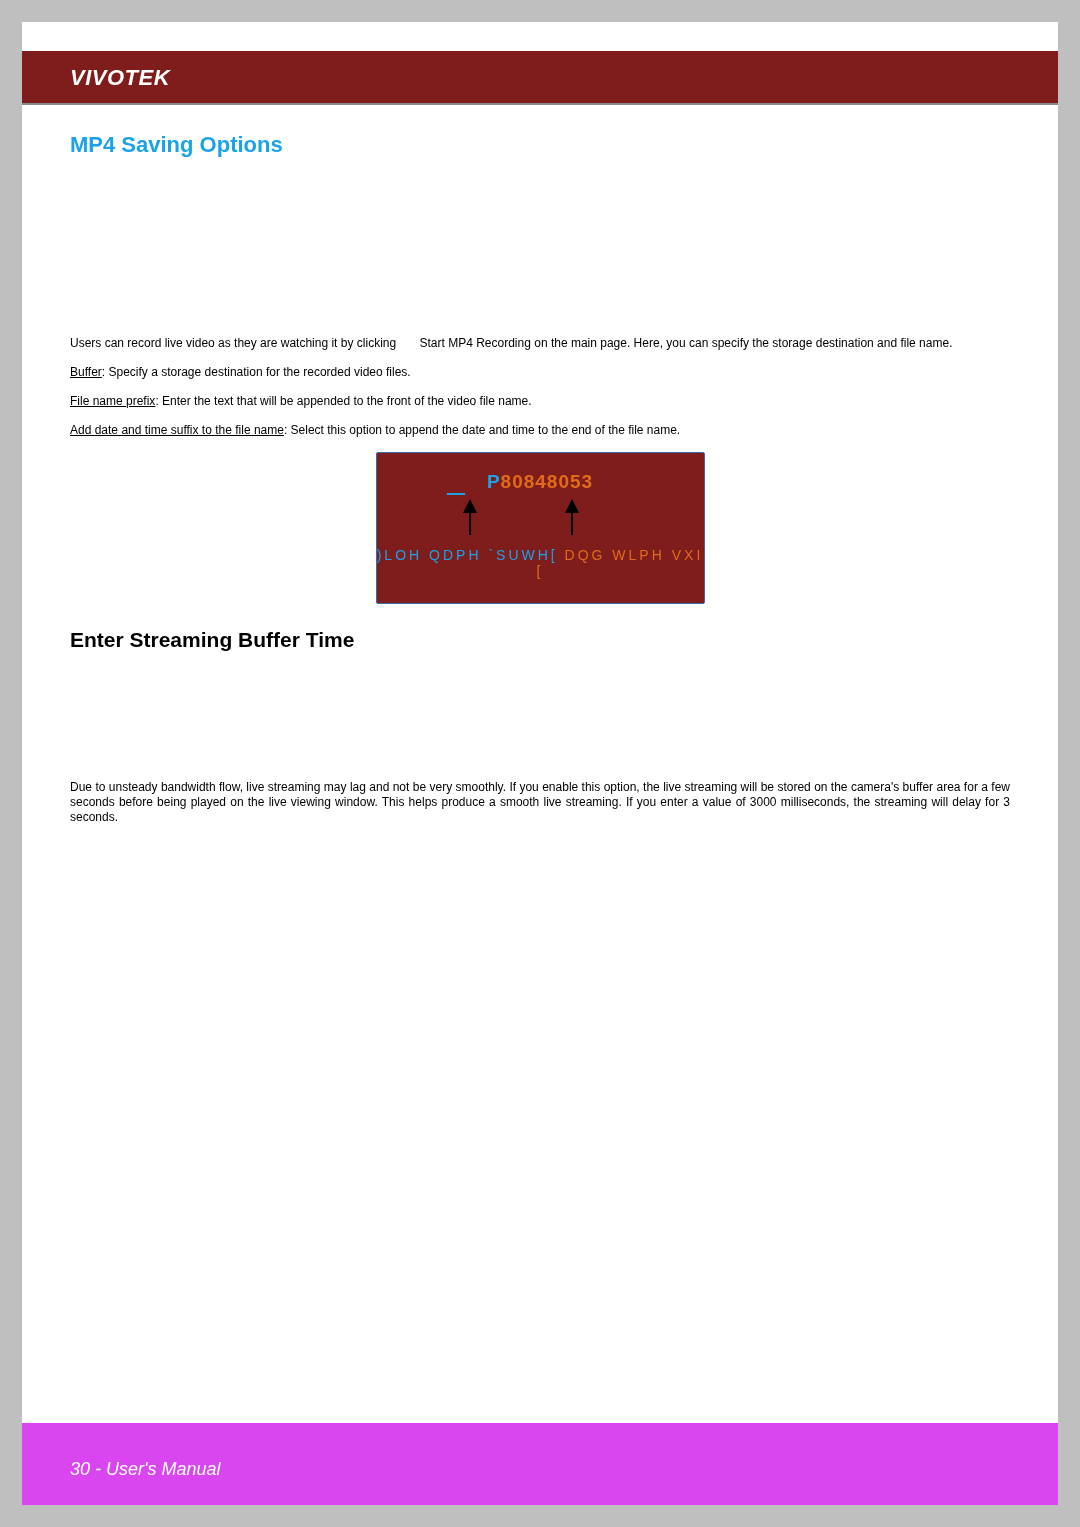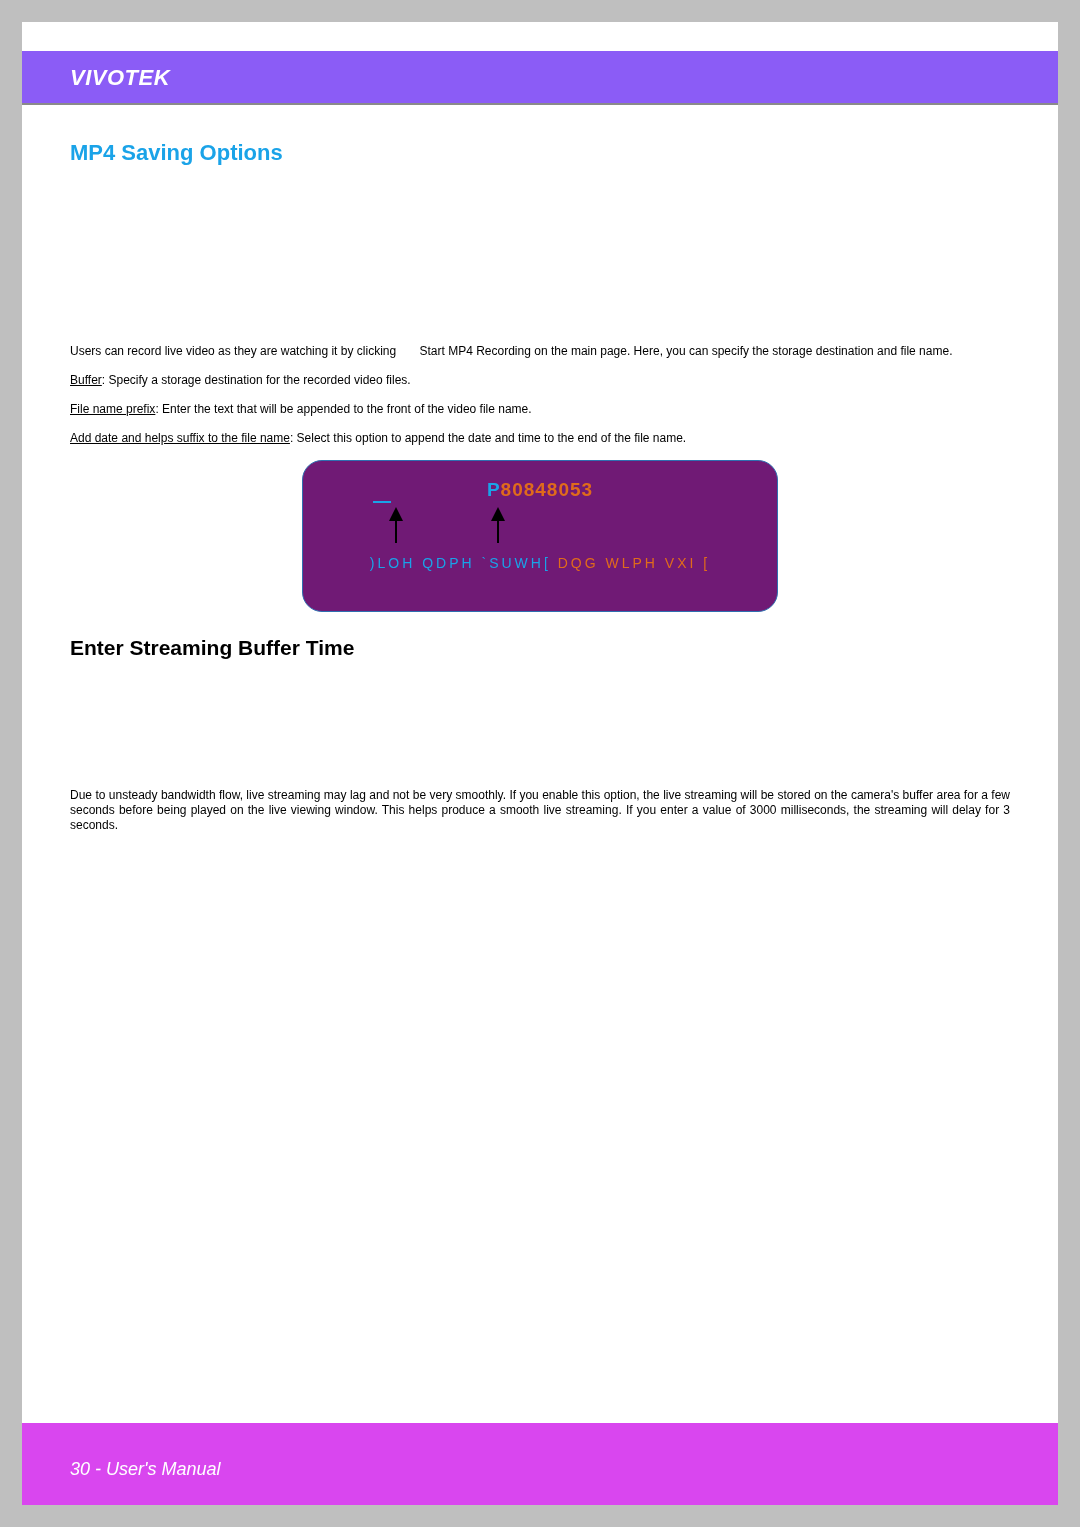--- a/index.html
+++ b/index.html
@@ -17,36 +17,36 @@
     width: 100%;
     height: 100%;
     position: relative;
   }
   .header-band {
     position: absolute;
     top: 29px;
     left: 0;
     right: 0;
     height: 54px;
-    background: #8b5cf6;
+    background: #7f1d1d;
     border-bottom: 2px solid #8a8a8a;
   }
   .header-brand {
     position: absolute;
     left: 48px;
     top: 14px;
     color: #ffffff;
     font-weight: bold;
     font-style: italic;
     font-size: 22px;
     letter-spacing: 0.5px;
   }
   .content {
     position: absolute;
-    top: 108px;
+    top: 100px;
     left: 48px;
     right: 48px;
   }
   .section-title {
     color: #1aa3e8;
     font-weight: bold;
     font-size: 22px;
     margin-top: 10px;
     margin-bottom: 18px;
   }
@@ -67,26 +67,26 @@
   .gap-lg { height: 160px; }
   .gap-md { height: 110px; }
   .diagram-wrap {
     width: 100%;
     display: flex;
     justify-content: center;
     margin-top: 4px;
     margin-bottom: 6px;
   }
   .diagram {
-    width: 476px;
+    width: 329px;
     height: 152px;
     border: 1px solid #2f6fb0;
-    border-radius: 20px;
+    border-radius: 2px;
     position: relative;
-    background: #701a75;
+    background: #7f1d1d;
   }
   .diag-code {
     position: absolute;
     top: 18px;
     left: 50%;
     transform: translateX(-50%);
     font-weight: bold;
     font-size: 19px;
     color: #e06b1b;
     letter-spacing: 1px;
@@ -179,21 +179,21 @@
 
     <div class="para">
       <span class="u">Buffer</span><span>: Specify a storage destination for the recorded video files.</span>
     </div>
 
     <div class="para">
       <span class="u">File name prefix</span><span>: Enter the text that will be appended to the front of the video file name.</span>
     </div>
 
     <div class="para">
-      <span class="u">Add date and helps suffix to the file name</span><span>: Select this option to append the date and time to the end of the file name.</span>
+      <span class="u">Add date and time suffix to the file name</span><span>: Select this option to append the date and time to the end of the file name.</span>
     </div>
 
     <div class="diagram-wrap">
       <div class="diagram">
         <div class="diag-code">
           <span class="pre">P</span><span>80848053</span>
         </div>
         <div class="diag-underline"></div>
         <div class="arrow a1"></div>
         <div class="arrow a2"></div>

